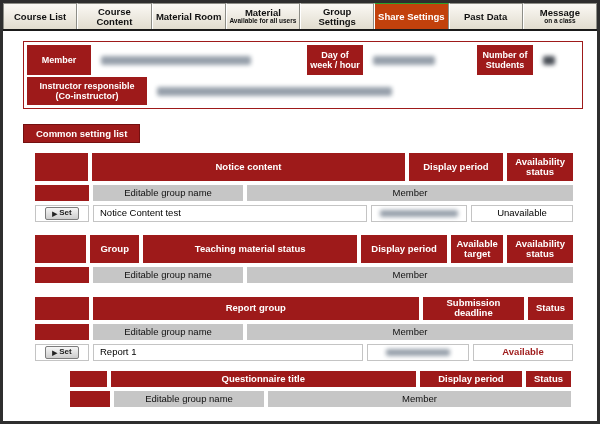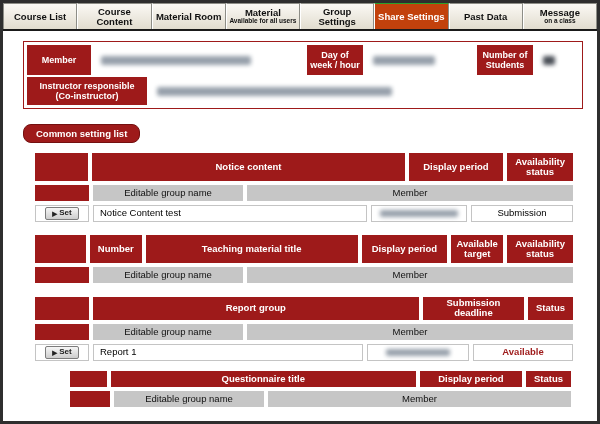--- a/index.html
+++ b/index.html
@@ -22,21 +22,21 @@
   .irow{display:flex}
   .icell{margin:1px;display:flex;align-items:center;justify-content:center;text-align:center}
   .ilabel{background:#9e1a1a;color:#fff;font-weight:bold;font-size:9px;line-height:1.15;padding:2px 3px}
   .ivalue{background:#fff;justify-content:flex-start;padding-left:8px}
   .r1{height:32px}.r2{height:30px}
   .blur{height:9px;border-radius:2px;background:#97a0ab;filter:blur(2px)}
   .blur.dark{background:#4a4f57}
 
   
   .common-btn{position:absolute;left:20px;top:121px;background:#9e1a1a;color:#fff;font-size:9.5px;
-       font-weight:bold;padding:3px 12px;border-radius:8px;border:1px solid #741010;cursor:pointer}
+       font-weight:bold;padding:3px 12px;border-radius:0;border:1px solid #741010;cursor:pointer}
 
   
   .tbl{position:absolute;left:30px;width:542px}
   .trow{display:flex}
   .tcell{margin:2px;font-size:9.5px;line-height:1.1;display:flex;align-items:center;justify-content:center;text-align:center;padding:1px 8px}
   .hcell{background:#9e1a1a;color:#fff;font-weight:bold;min-height:28px}
   .hcell.short{min-height:16px}
   .gcell{background:#c6c6c6;color:#111;min-height:14px}
   .dcell{background:#fff;border:1px solid #c4c4c4;min-height:17px}
   .dcell.left{justify-content:flex-start;padding-left:6px;text-align:left}
@@ -120,29 +120,29 @@
       <div class="tcell dcell" style="width:54px">
         <div class="setbtn">
             <span class="arrow">▶</span>
             <span>Set</span>
           </div>
       </div>
       <div class="tcell dcell left" style="width:274px">Notice Content test</div>
       <div class="tcell dcell" style="width:96px">
           <span class="blur" style="width:78px;height:7px"></span>
         </div>
-      <div class="tcell dcell" style="flex:1">Submission</div>
+      <div class="tcell dcell" style="flex:1">Unavailable</div>
     </div>
   </div>
 
   <div class="tbl" style="top:230px">
     <div class="trow">
       <div class="tcell hcell" style="width:54px"></div>
-      <div class="tcell hcell" style="width:52px">Number</div>
-      <div class="tcell hcell" style="width:230px">Teaching material title</div>
+      <div class="tcell hcell" style="width:52px">Group</div>
+      <div class="tcell hcell" style="width:230px">Teaching material status</div>
       <div class="tcell hcell" style="width:92px">Display period</div>
       <div class="tcell hcell" style="width:52px">Available target</div>
       <div class="tcell hcell" style="flex:1">Availability status</div>
     </div>
     <div class="trow">
       <div class="tcell hcell short" style="width:54px"></div>
       <div class="tcell gcell" style="width:150px">Editable group name</div>
       <div class="tcell gcell" style="flex:1">Member</div>
     </div>
   </div>

